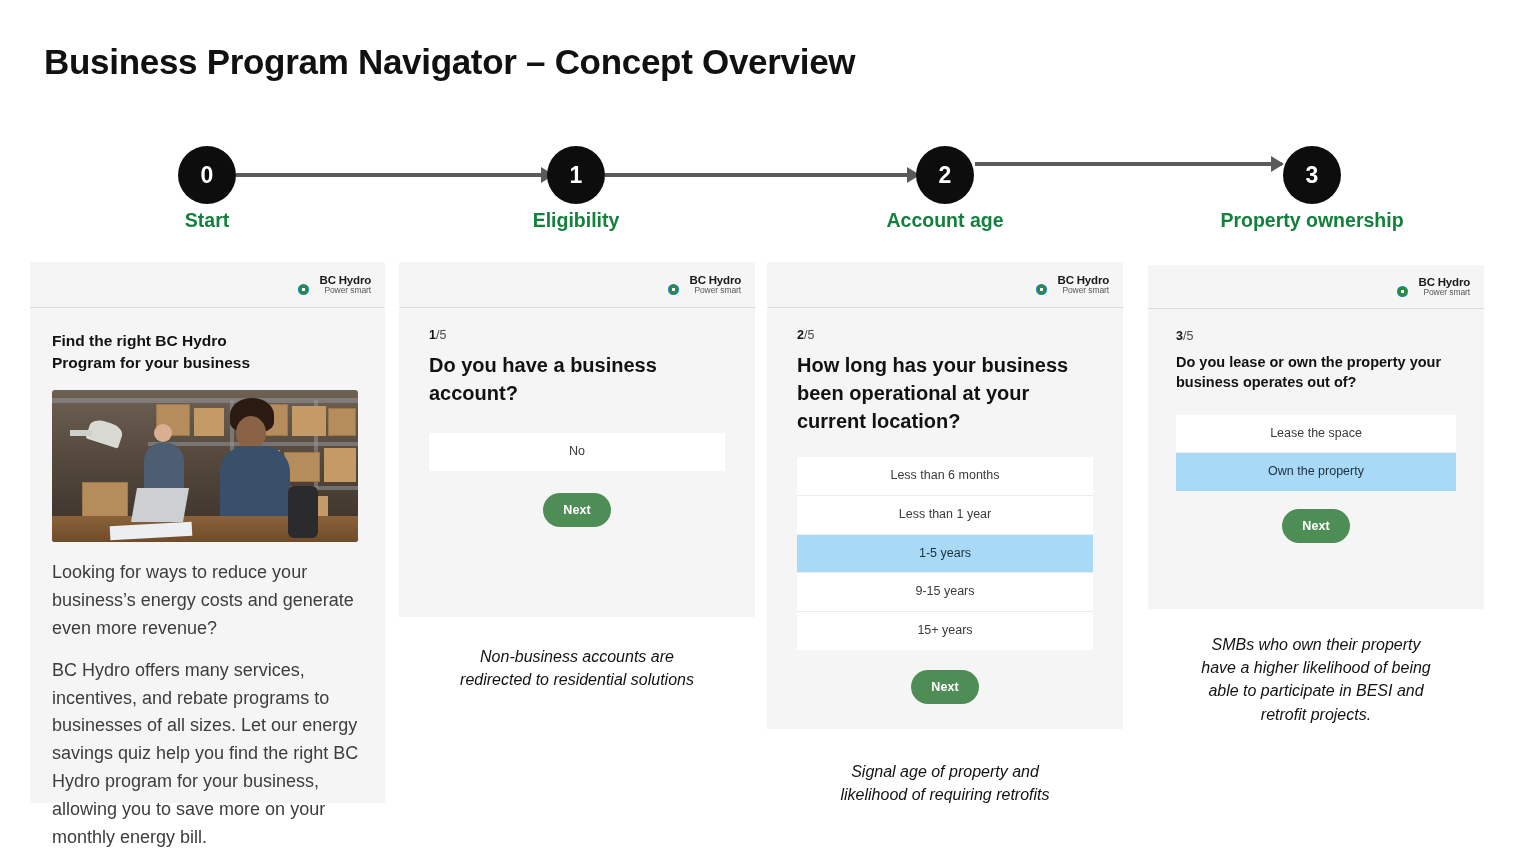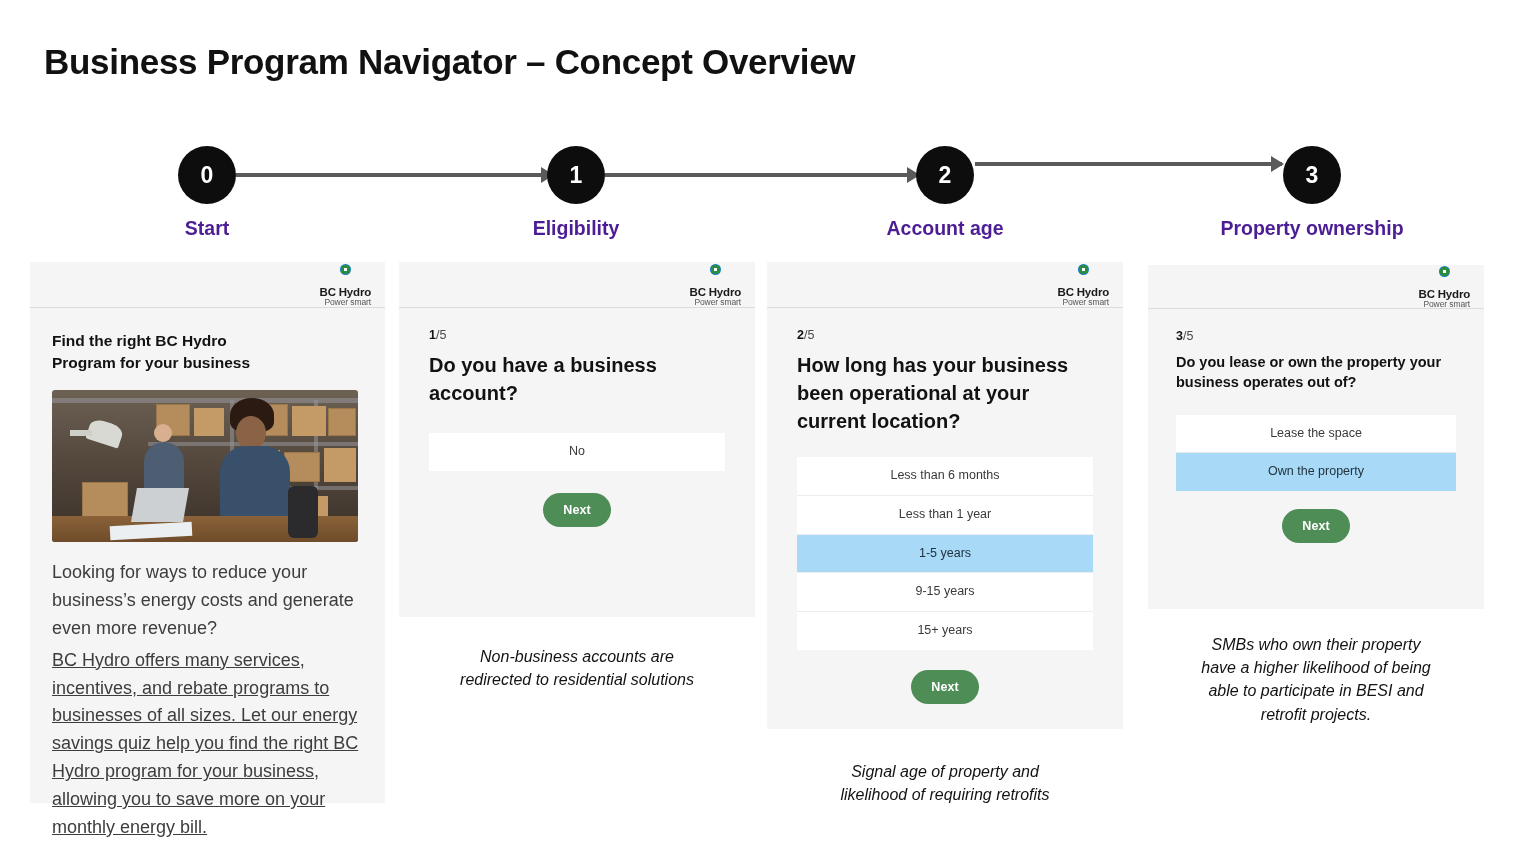--- a/index.html
+++ b/index.html
@@ -20,43 +20,43 @@
 
   
   .flow { position: absolute; left: 0; top: 145px; width: 1514px; height: 120px; }
   .node {
     position: absolute; width: 58px; height: 58px; border-radius: 50%;
     background: #0d0d0d; color: #ffffff;
     display: flex; align-items: center; justify-content: center;
     font-size: 23px; font-weight: bold; z-index: 3;
   }
   .node-label {
-    position: absolute; top: 72px; text-align: left;
-    font-size: 19.5px; font-weight: bold; color: #4c1d95; white-space: nowrap;
+    position: absolute; top: 64px; text-align: left;
+    font-size: 19.5px; font-weight: bold; color: #15803d; white-space: nowrap;
     transform: translateX(-50%);
   }
   .conn { position: absolute; height: 4px; background: #5a5a5a; z-index: 1; }
   .conn::after {
     content: ""; position: absolute; right: -2px; top: 50%;
     transform: translateY(-50%);
     border-left: 13px solid #5a5a5a;
     border-top: 8px solid transparent;
     border-bottom: 8px solid transparent;
   }
 
   
   .card {
     position: absolute; background: #f5f5f5;
   }
   .card-header {
     height: 46px; border-bottom: 1px solid #dcdcdc;
     display: flex; align-items: center; justify-content: flex-end;
     padding-right: 14px;
   }
-  .logo { display: flex; align-items: center; gap: 11px; flex-direction: column; }
+  .logo { display: flex; align-items: flex-end; gap: 11px; }
   .logo-mark {
     width: 11px; height: 11px; border-radius: 50%;
     background: radial-gradient(circle at 50% 50%, #ffffff 0 22%, #2d8a3e 23% 62%, #0f7fc4 63% 100%);
     margin-top: 2px; flex: none;
   }
   .logo-text { line-height: 1.05; }
   .logo-name { font-size: 11.5px; font-weight: bold; color: #1a1a1a; letter-spacing: -0.2px; }
   .logo-tag { font-size: 8.5px; color: #55565a; letter-spacing: -0.1px; text-align: right; }
 
   .card-body { padding: 22px 22px 0 22px; }
@@ -81,21 +81,21 @@
   .ph.person-b { background: #39506b; border-radius: 26px 26px 4px 4px; }
   .ph.head-b { background: #8a6246; border-radius: 50%; }
   .ph.hair-b { background: #2a1a12; border-radius: 50% 50% 30% 30%; }
   .ph.desk { background: linear-gradient(180deg,#8a6239,#6f4c2a); }
   .ph.laptop { background: #cdd0d2; }
   .ph.paper { background: #eceff1; }
 
   .body-text {
     margin-top: 17px; font-size: 18px; line-height: 1.55; color: #3d3d3f;
   }
-  .body-text p + p { margin-top: 4px; text-decoration: underline; }
+  .body-text p + p { margin-top: 14px; }
 
   .btn {
     display: inline-block; background: #4f8d57; color: #ffffff;
     font-size: 12.5px; font-weight: bold; border-radius: 22px;
     padding: 10px 20px; border: none; cursor: pointer; letter-spacing: .1px;
   }
   .btn-quiz { margin-top: 22px; }
 
   .qcount { font-size: 12.5px; color: #4a4a4c; }
   .qcount b { color: #121212; font-weight: bold; }

